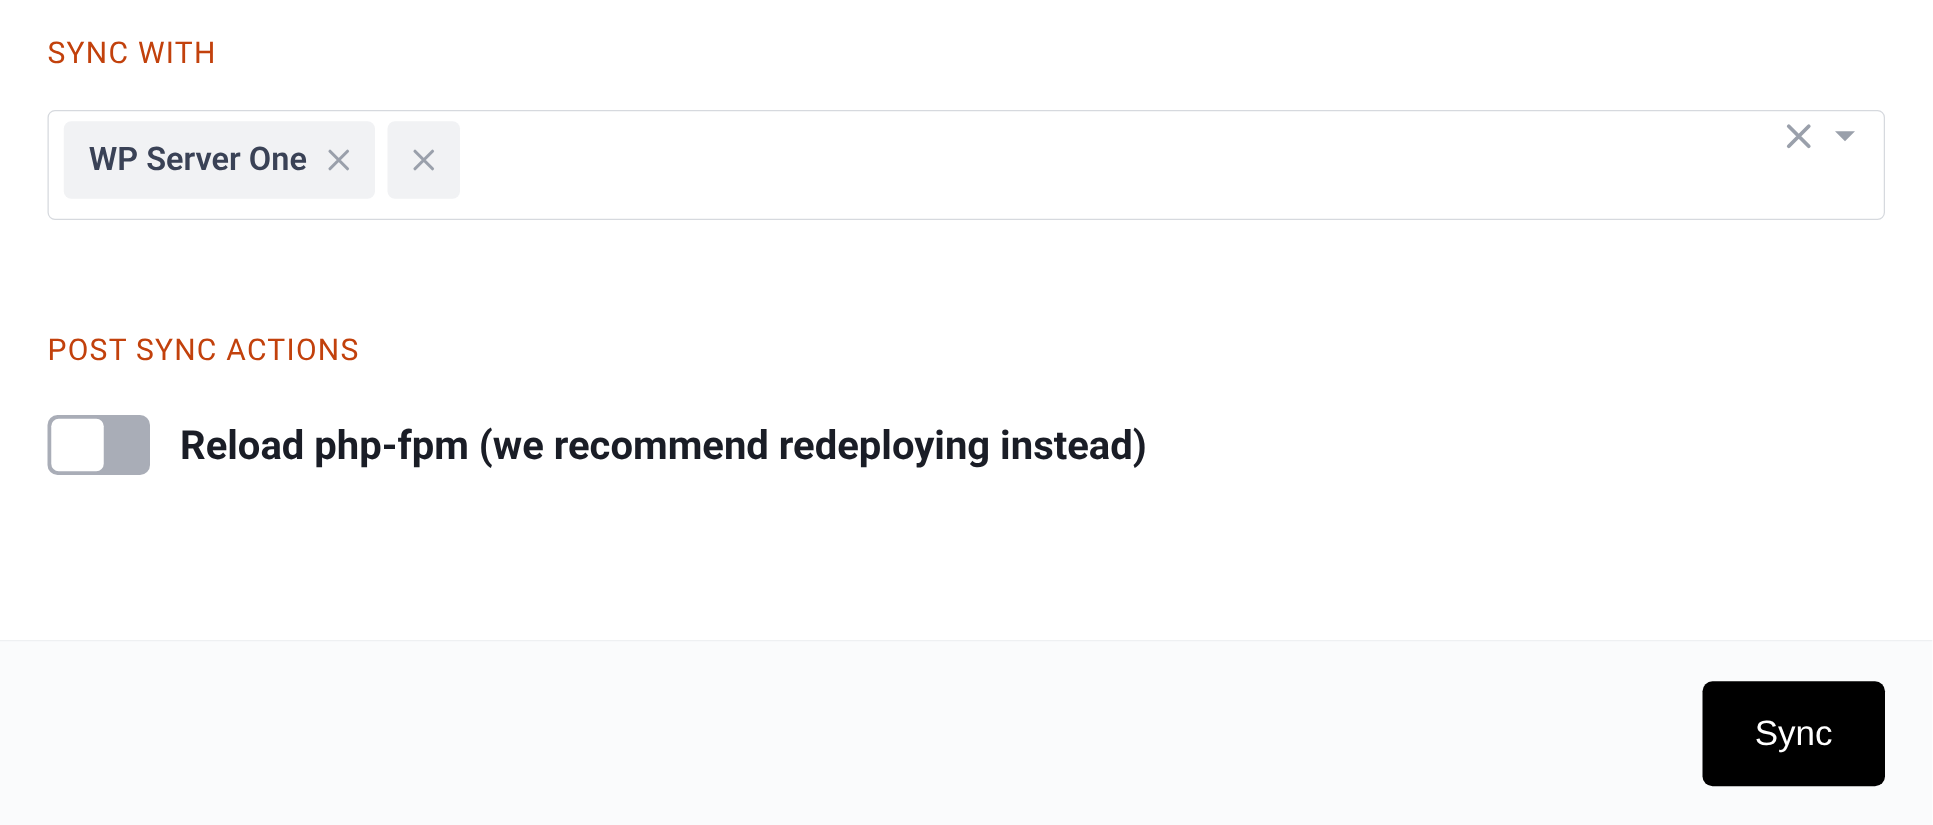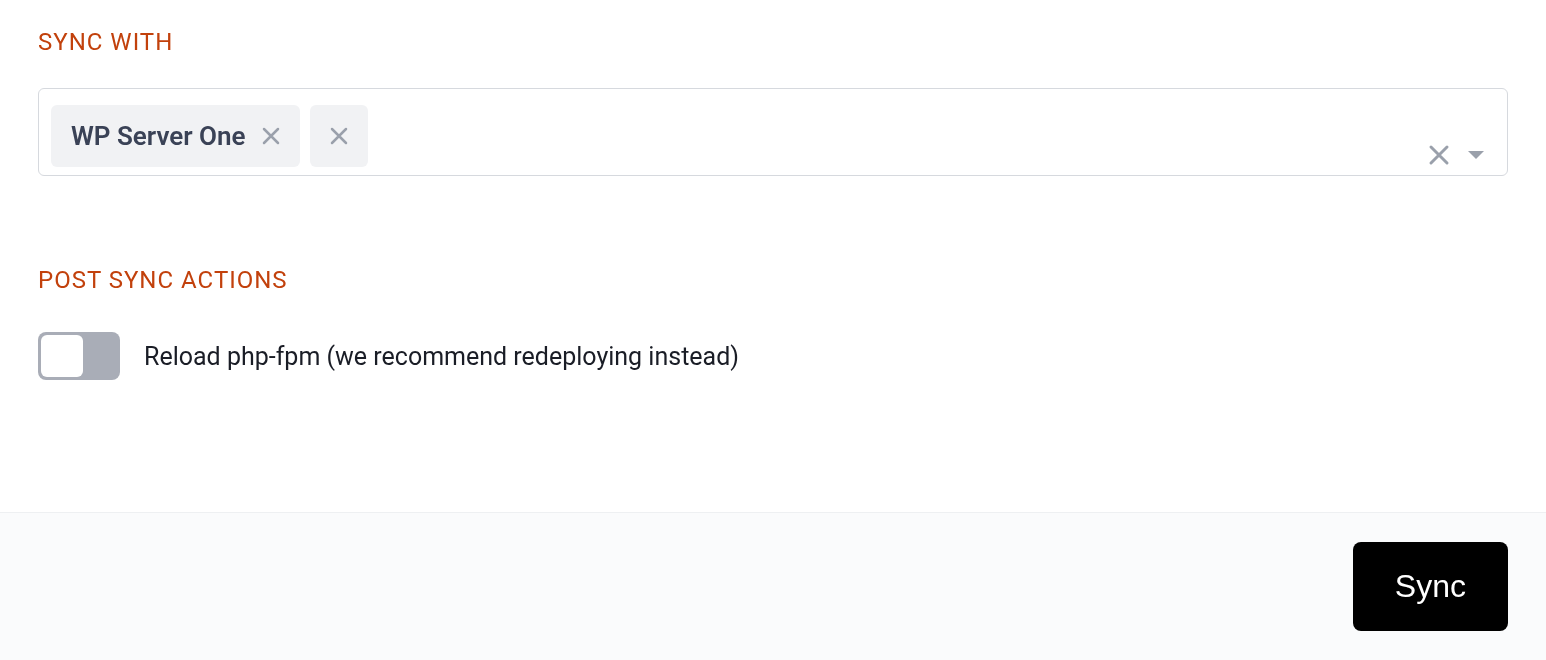--- a/index.html
+++ b/index.html
@@ -23,21 +23,21 @@
       font-weight: 400;
       letter-spacing: 1px;
       color: #c2410c;
       margin-bottom: 32px;
     }
     .multiselect {
       border: 1px solid #d6d9de;
       border-radius: 6px;
       padding: 8px 12px;
       display: flex;
-      align-items: flex-end;
+      align-items: flex-start;
       justify-content: space-between;
       min-height: 88px;
       margin-bottom: 90px;
     }
     .tags-container {
       display: flex;
       gap: 10px;
       flex-wrap: wrap;
     }
     .tag {
@@ -97,44 +97,44 @@
     .toggle-knob {
       position: absolute;
       left: 3px;
       top: 3px;
       width: 42px;
       height: 42px;
       background: #ffffff;
       border-radius: 6px;
     }
     .toggle-label {
-      font-size: 25px;
+      font-size: 32px;
       color: #1a1d26;
-      font-weight: 400;
+      font-weight: 700;
     }
     .footer {
       position: absolute;
       bottom: 0;
       left: 0;
       right: 0;
       height: 148px;
       background: #fafbfc;
       border-top: 1px solid #eef0f2;
       display: flex;
       align-items: center;
       justify-content: flex-end;
       padding: 0 38px;
     }
     .sync-button {
       background: #000000;
       color: #ffffff;
       border: none;
       border-radius: 8px;
       padding: 26px 42px;
-      font-size: 32px;
+      font-size: 28px;
       font-weight: 400;
       cursor: pointer;
     }
   </style>
 </head>
 <body>
 
 <div class="content-area">
   <div class="section-label">SYNC WITH</div>
 

